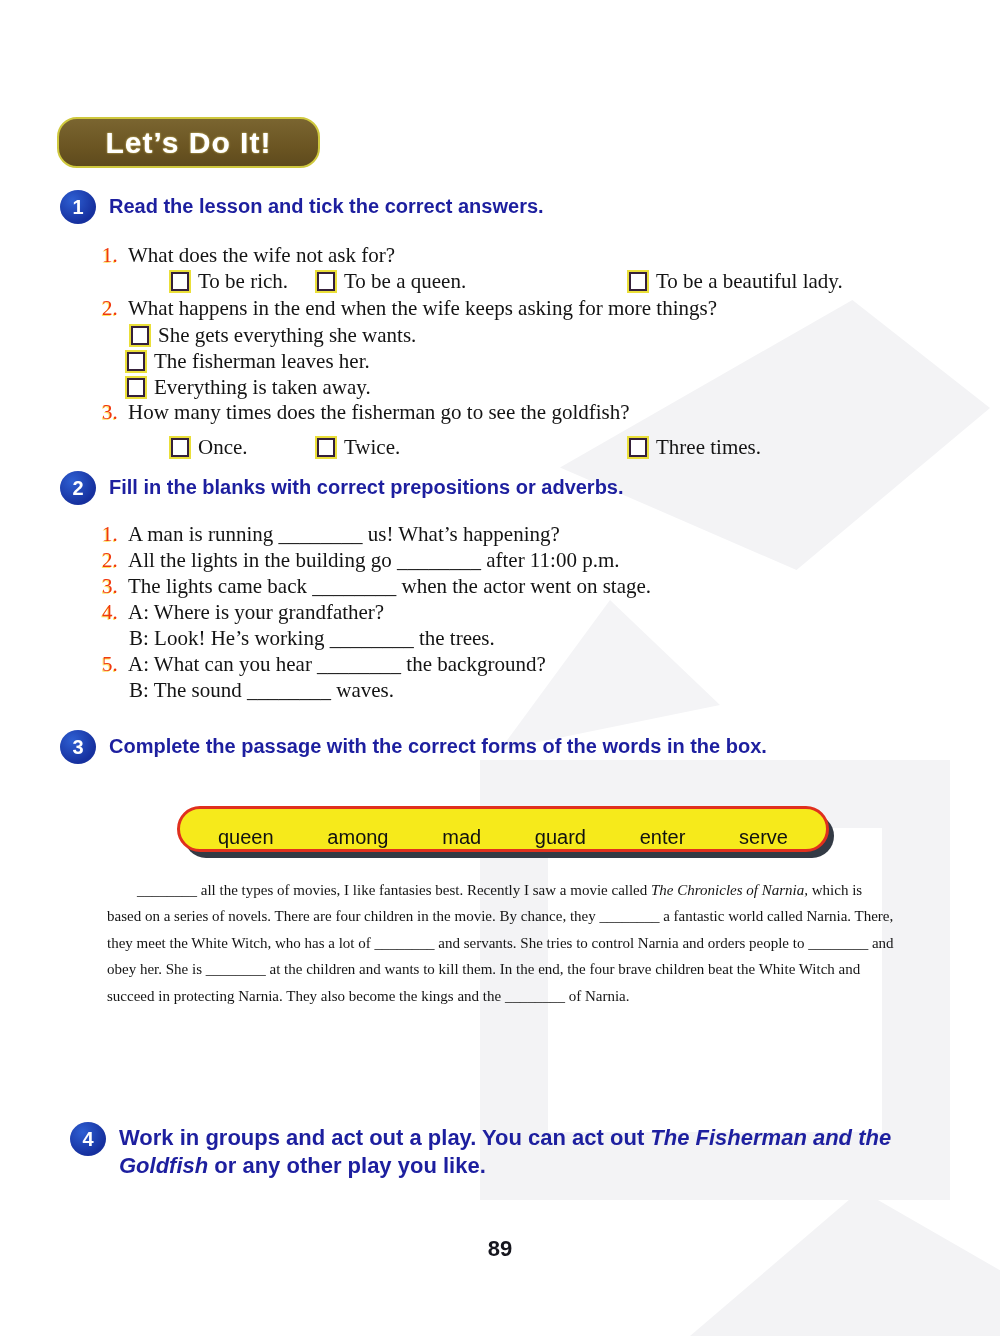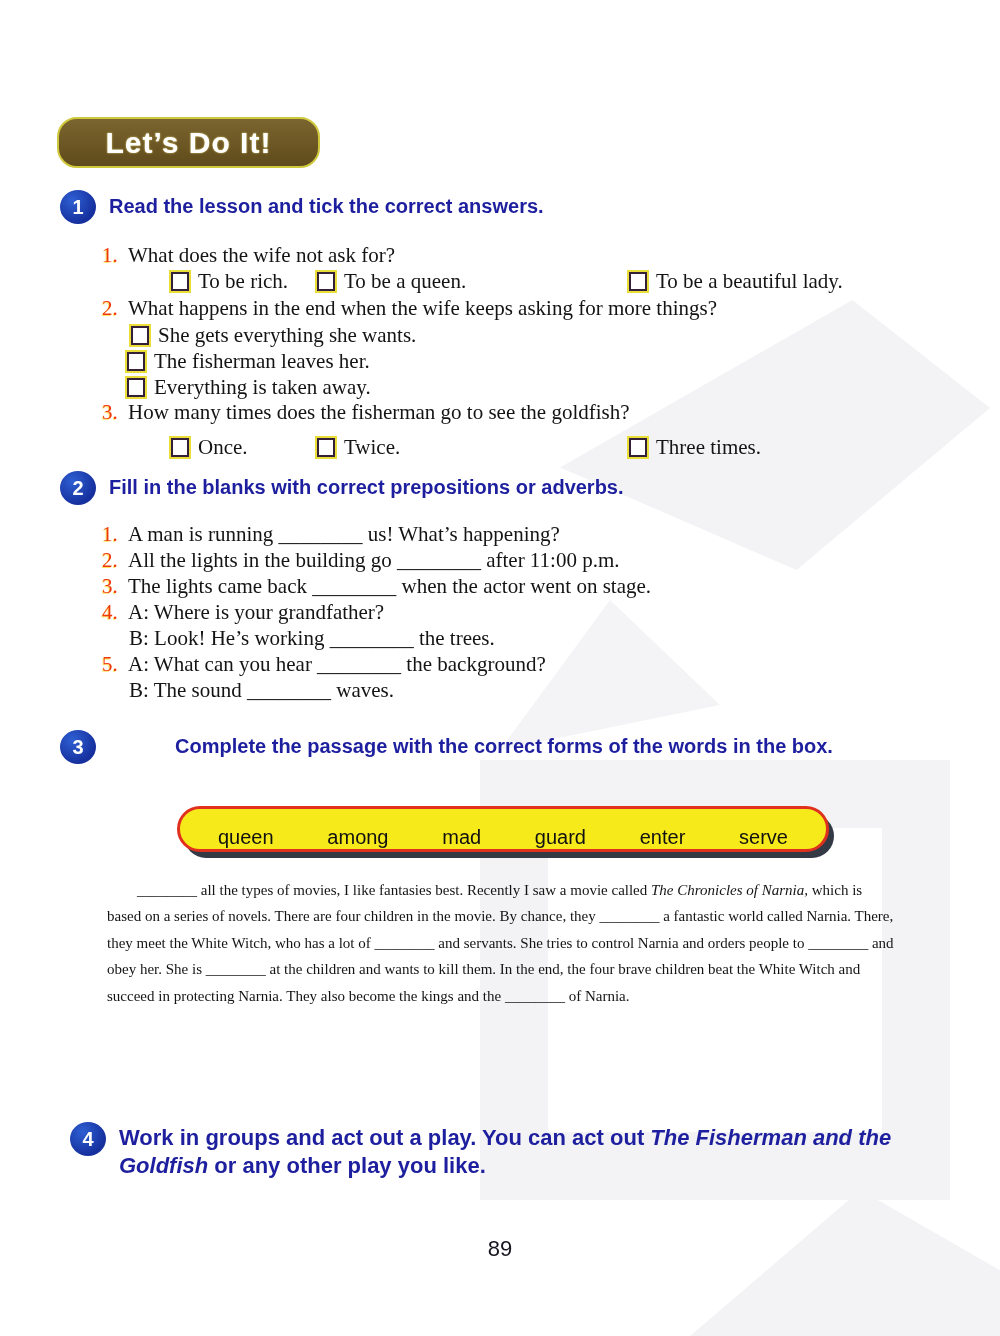--- a/index.html
+++ b/index.html
@@ -81,21 +81,21 @@
   
   .s4-text {
     font-family:"Liberation Sans", sans-serif; font-weight:bold;
     font-size:22px; line-height:28px; color:#1d1f9f; width:800px;
     margin-left:13px; padding-top:2px;
   }
 
   
   .page-num {
     position:absolute; left:0; top:1236px; width:100%; text-align:center;
-    font-family:"Liberation Sans", sans-serif; font-weight:normal; font-size:22px;
+    font-family:"Liberation Sans", sans-serif; font-weight:bold; font-size:22px;
     color:#16161e;
   }
 </style>
 </head>
 <body>
 
 <div class="page">
 
   <div>
     <div class="wm wm-tri1"></div>
@@ -168,21 +168,21 @@
       <div><span class="qnum">4.</span><span>A: Where is your grandfather?</span></div>
       <div class="subline">B: Look! He’s working ________ the trees.</div>
     </div>
     <div class="row" style="left:102px; top:651px;">
       <div><span class="qnum">5.</span><span>A: What can you hear ________ the background?</span></div>
       <div class="subline">B: The sound ________ waves.</div>
     </div>
 
     <div class="sec-header" style="left:60px; top:730px; width:880px;">
       <div class="sec-circle">3</div>
-      <div class="sec-title" style="width:790px;text-align:center;">Complete the passage with the correct forms of the words in the box.</div>
+      <div class="sec-title" style="width:790px;">Complete the passage with the correct forms of the words in the box.</div>
     </div>
 
     <div class="word-box">
       <span>queen</span>
       <span>among</span>
       <span>mad</span>
       <span>guard</span>
       <span>enter</span>
       <span>serve</span>
     </div>

